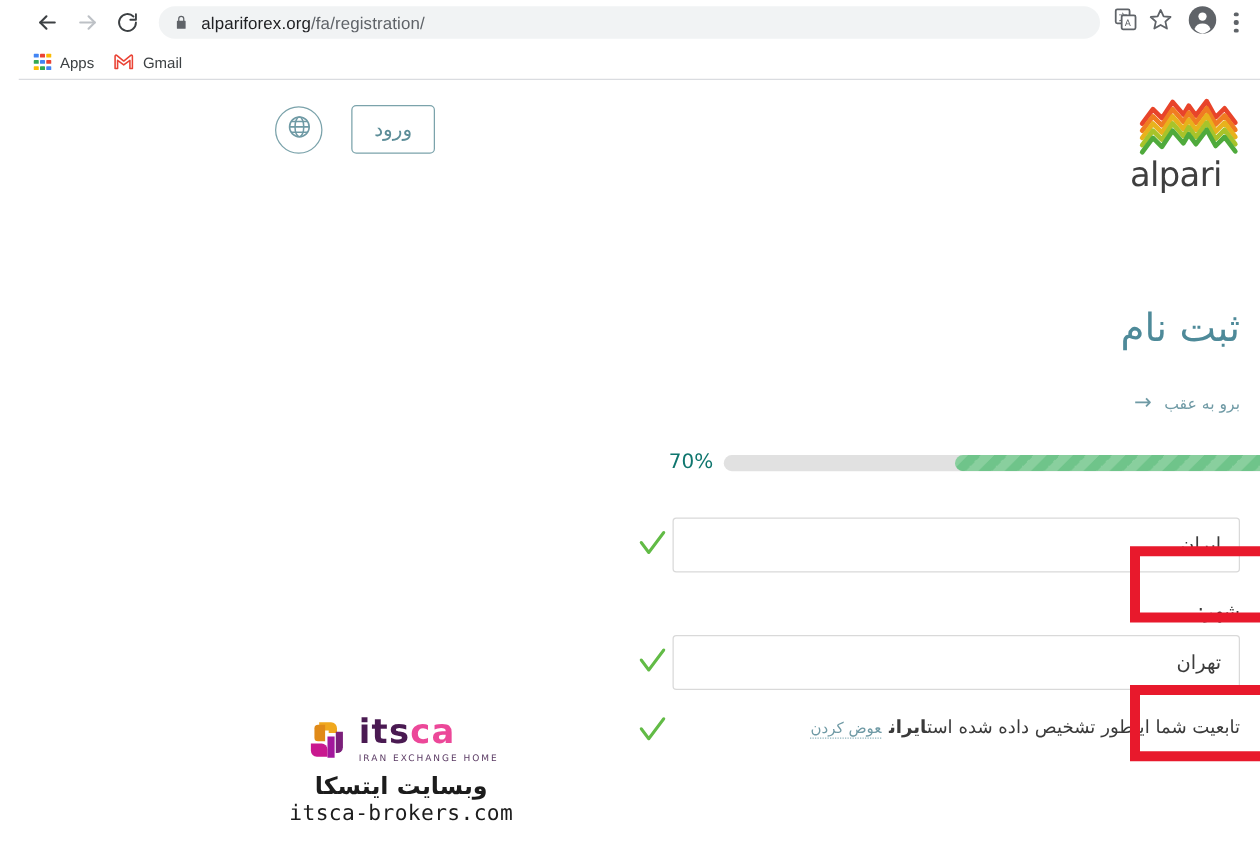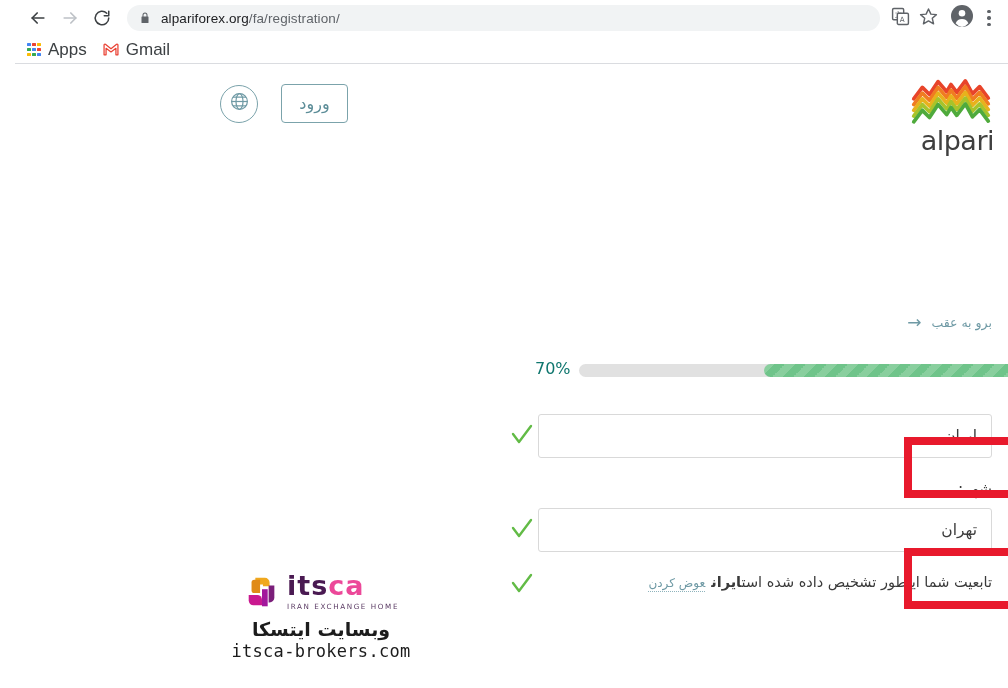--- a/index.html
+++ b/index.html
@@ -84,21 +84,21 @@
     align-items: center;
     padding: 0 10px;
     background: #ffffff;
     border-bottom: 1px solid #dadce0;
     direction: ltr;
   }
   .bm-item {
     display: flex; align-items: center;
     padding: 2px 8px 2px 2px;
     margin-right: 6px;
-    font-size: 17px;
+    font-size: 12px;
     color: #3c4043;
   }
   .bm-label { margin-left: 7px; white-space: nowrap; }
 
   .apps-grid {
     width: 14px; height: 14px;
     display: grid;
     grid-template-columns: repeat(3, 3.6px);
     grid-template-rows: repeat(3, 3.6px);
     gap: 1.6px;
@@ -123,21 +123,21 @@
     position: absolute;
     top: 0; left: 0; right: 0;
     height: 90px;
   }
 
   .logo-area {
     position: absolute;
     top: 12px;
     right: 14px;
     width: 90px;
-    text-align: right;
+    text-align: left;
   }
   .logo-waves { width: 86px; height: 50px; display: block; }
   .logo-word {
     font-size: 27px;
     color: #3f3f3f;
     letter-spacing: -0.5px;
     font-family: "DejaVu Sans", sans-serif;
     line-height: 1;
     margin-top: 1px;
     direction: ltr;
@@ -510,20 +510,21 @@
             <path d="M8 46 L20 30 L30 40 L42 22 L54 36 L60 26 L68 37 L80 21 L90 39 L100 29 L112 45" stroke="#e8b21c"></path>
             <path d="M8 54 L20 38 L30 48 L42 30 L54 44 L60 34 L68 45 L80 29 L90 47 L100 37 L112 53" stroke="#a8c32a"></path>
             <path d="M8 62 L20 46 L30 56 L42 38 L54 52 L60 42 L68 53 L80 37 L90 55 L100 45 L112 61" stroke="#4faa3c"></path>
           </g>
         </svg>
       </span>
       <div class="logo-word">alpari</div>
     </div>
   </div>
 
+  <h1 class="page-title">ثبت نام</h1>
 
   <div class="back-link">
     <span>برو به عقب</span>
     <span class="back-arrow">→</span>
   </div>
 
   <div class="progress-row">
     <span class="progress-pct">70%</span>
     <div class="progress-track">
       <div class="progress-fill" style="width: 70%;"></div>

